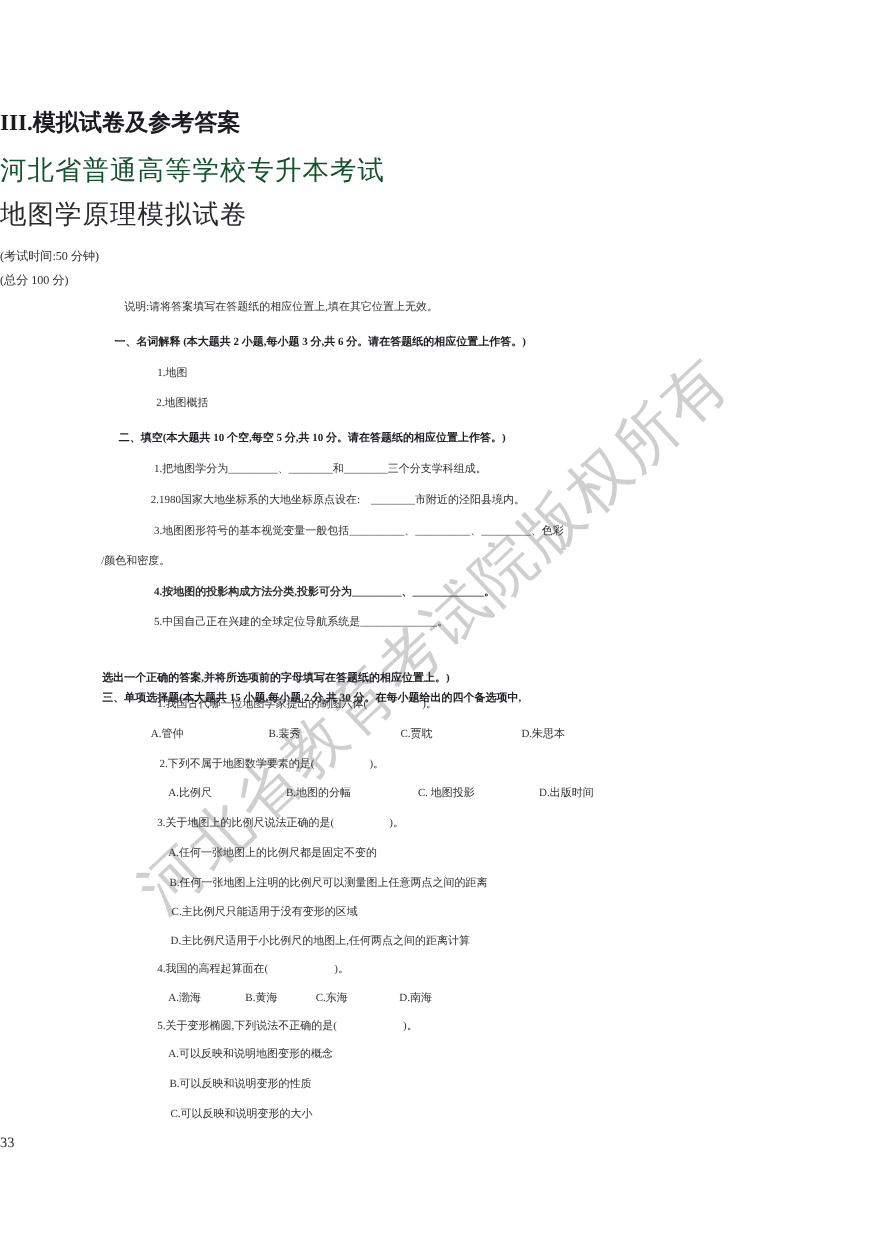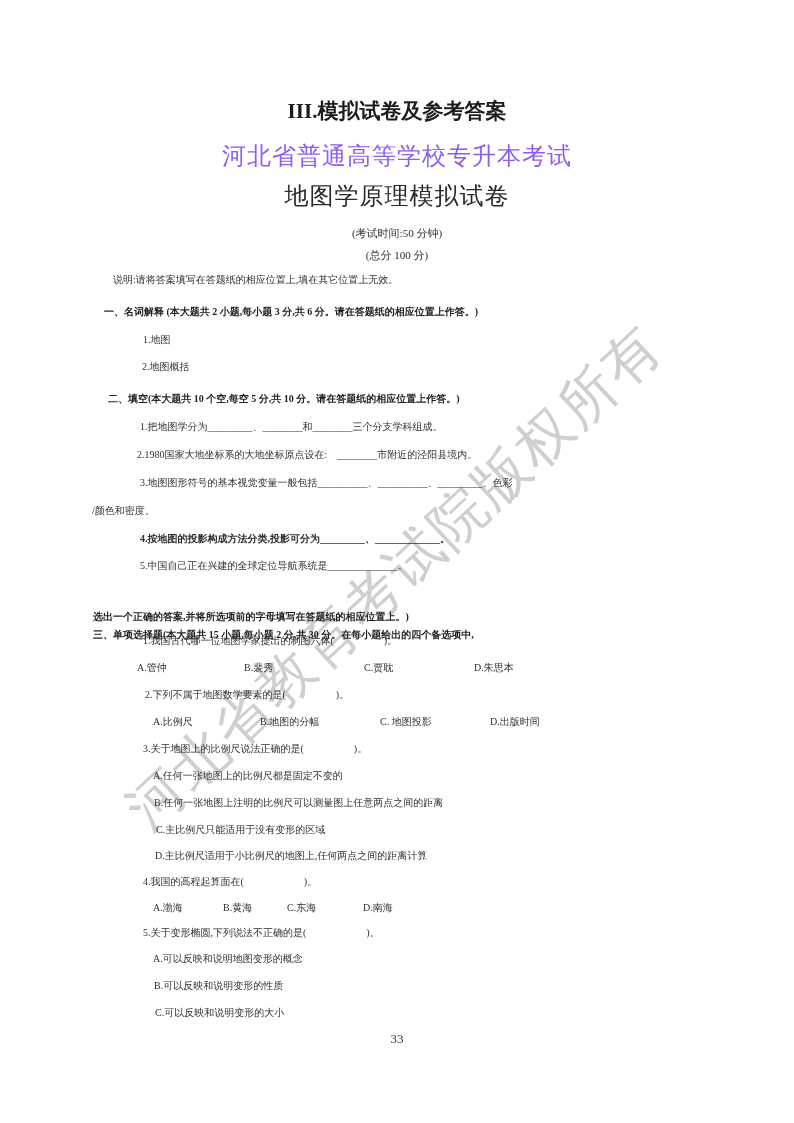--- a/index.html
+++ b/index.html
@@ -28,24 +28,24 @@
     z-index: 0;
     user-select: none;
   }
   .ln {
     position: absolute;
     white-space: pre;
     font-size: 10px;
     line-height: 20px;
     z-index: 1;
   }
-  .center { left: 0; width: 794px; text-align: center; }
+  .center { left: 0; width: 794px; text-align: left; }
   .bold { font-weight: 700; color: #1f1f24; }
   .doc-title  { top: 101px; font-size: 21px; font-weight: 700; color: #1c1c20; }
-  .exam-title { top: 146px; font-size: 24px; font-weight: 500; font-family: "Liberation Sans", "DejaVu Sans", sans-serif; letter-spacing: 1px; color: #8b5cf6; }
+  .exam-title { top: 146px; font-size: 24px; font-weight: 500; font-family: "Liberation Sans", "DejaVu Sans", sans-serif; letter-spacing: 1px; color: #14532d; }
   .paper-title{ top: 186px; font-size: 24px; font-weight: 500; font-family: "Liberation Sans", "DejaVu Sans", sans-serif; letter-spacing: 1px; color: #2a2a2e; }
   .note { font-size: 11px; }
   .opt-row { display: flex; }
   .opt-row span { display: inline-block; }
   .footer { top: 1029px; font-size: 13px; color: #333; }
 </style>
 </head>
 <body>
 
 <div class="page">

